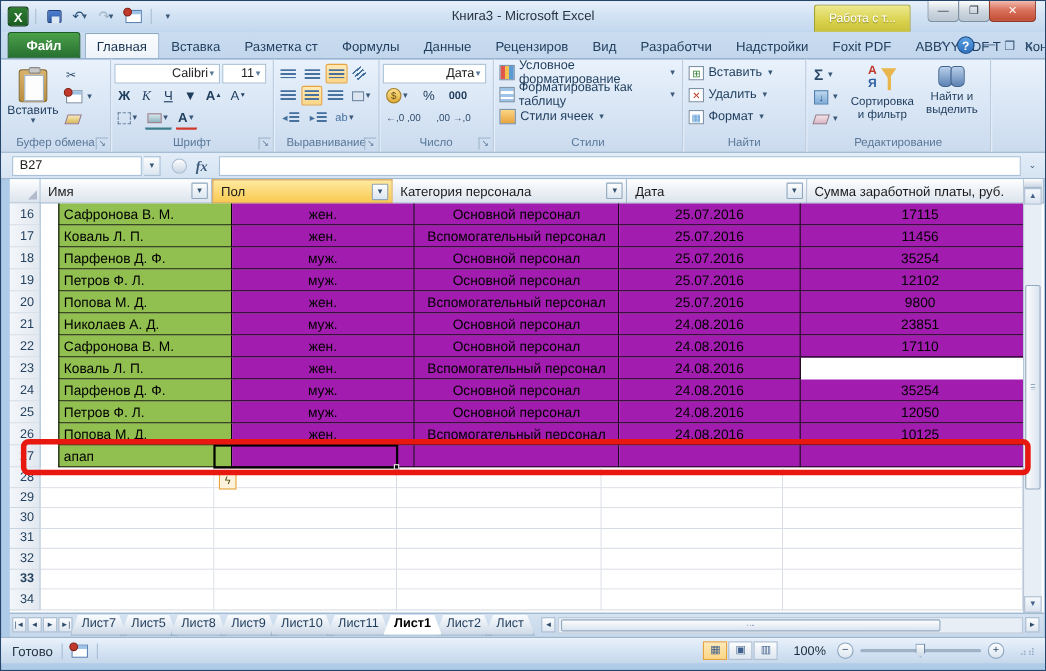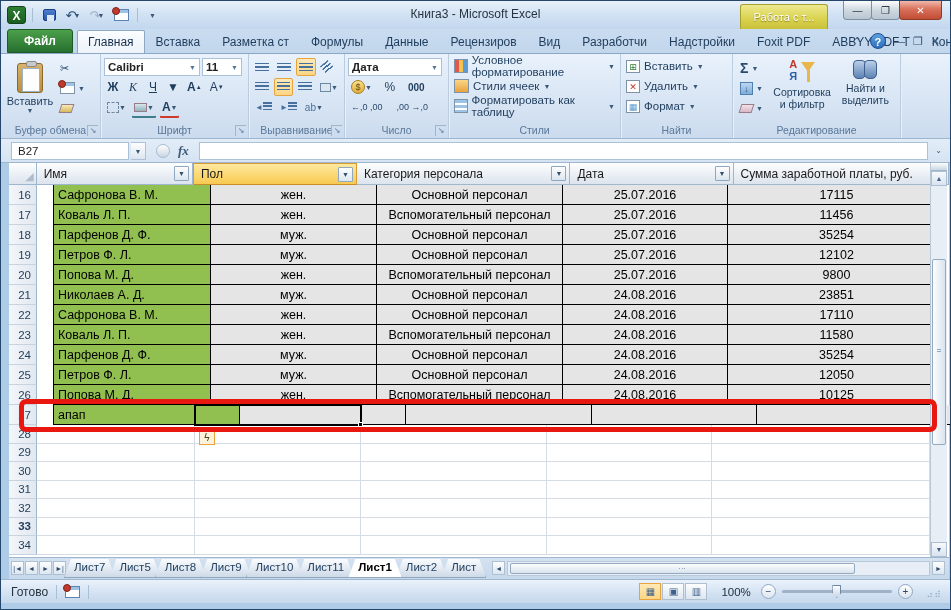--- a/index.html
+++ b/index.html
@@ -51,21 +51,21 @@
     font-size:11px; color:#1E3C5C; border-radius:3px; }
   .clipboard { width:26px; height:30px; background:linear-gradient(#D9B36B,#B98E3F); border:1px solid #8A6A2C; border-radius:3px; position:relative; margin-bottom:2px; }
   .clipboard:before { content:""; position:absolute; left:4px; top:4px; width:16px; height:22px; background:#FDFDFD; border:1px solid #9FB0C0; }
   .clipboard:after { content:""; position:absolute; left:8px; top:-3px; width:9px; height:4px; background:#C8C8C8; border:1px solid #8A8A8A; border-radius:2px; }
   .drop { font-size:7px; color:#3A5878; }
   .smallcol { display:flex; flex-direction:column; gap:2px; padding-top:3px; }
   .sbtn { height:18px; display:flex; align-items:center; gap:2px; padding:0 3px; font-size:11px; color:#2E4A6B; border-radius:2px; border:1px solid transparent; }
   .sbtn .drop { margin-left:1px; }
   .hl { background:linear-gradient(#FDE9B8,#FBD685); border:1px solid #E8A33D !important; }
   .fontrow { display:flex; align-items:center; gap:2px; margin:2px 0; }
-  .combo { background:#fff; border:1px solid #ABC1D8; height:18px; display:flex; align-items:center; justify-content:space-between; padding:0 3px; font-size:11.5px; color:#222;font-weight:bold; }
+  .combo { background:#fff; border:1px solid #ABC1D8; height:18px; display:flex; align-items:center; justify-content:flex-end; padding:0 3px; font-size:11.5px; color:#222; }
   .combo .drop { color:#5A7899; }
   .fbtn { min-width:18px; height:18px; display:flex; align-items:center; justify-content:center; font-size:12px; color:#1E3C5C; border:1px solid transparent; border-radius:2px; padding:0 2px; }
   .ico-lines { width:14px; height:10px; background:repeating-linear-gradient(#46719F 0 1.5px, transparent 1.5px 3.5px); }
   .ico-lines.part { background:repeating-linear-gradient(#46719F 0 1.5px, transparent 1.5px 3.5px); width:11px; }
   .underbar-red { box-shadow:0 3px 0 -1px #D03A2B; }
   .underbar-teal { box-shadow:0 3px 0 -1px #3E7E8C; }
   .coin { width:14px; height:14px; border-radius:50%; background:linear-gradient(#FBE08A,#DFAE3A); border:1px solid #A87E22; font-size:9px; text-align:center; line-height:13px; color:#6A4D12; }
   .mini { font-size:9px; letter-spacing:0; color:#2E4A6B; }
   .stybtn { display:flex; align-items:center; gap:4px; height:20px; font-size:11.5px; color:#1E3C5C; padding:0 2px; }
   .styico { width:15px; height:14px; border:1px solid #7F93A8; background:linear-gradient(#FDFDFD,#D8E2EC); position:relative; }
@@ -104,21 +104,21 @@
   .ghead { height:22px; }
   .hcell { background:linear-gradient(#FDFEFF,#E9EEF4 60%,#DDE4ED); border-right:1px solid #9EB6CE; border-bottom:1px solid #9EB6CE;
     display:flex; align-items:center; justify-content:space-between; padding:0 3px 0 7px; font-size:12px; color:#1A1A1A; }
   .hcell.corner { justify-content:flex-end; align-items:flex-end; padding:0 2px 1px 0; color:#B0BCCB; font-size:11px; }
   .hcell.gold { background:linear-gradient(#FEE9A0,#FBD368 70%,#F8C952); border:1px solid #D89A34; border-bottom:1px solid #C98C2A; }
   .filterbtn { width:15px; height:15px; background:linear-gradient(#FDFDFD,#DCE6F0); border:1px solid #8FA8C0; border-radius:1px;
     font-size:7px; color:#33506E; display:flex; align-items:center; justify-content:center; flex:none; }
   .rowhdr { background:linear-gradient(90deg,#F3F6FA,#E2E8F0); border-right:1px solid #9EB6CE; border-bottom:1px solid #C8D3E0;
     display:flex; align-items:center; justify-content:flex-end; padding-right:5px; font-size:11.5px; color:#24425F; }
   .c { border-right:1px solid #000; border-bottom:1px solid #000; display:flex; align-items:center; justify-content:center;
-    font-size:12.5px; color:#000; overflow:hidden; white-space:nowrap; background:#e5e5e5; }
+    font-size:12.5px; color:#000; overflow:hidden; white-space:nowrap; background:#a21caf; }
   .c.cname { justify-content:flex-start; padding-left:4px; border-left:1px solid #000; }
   .c.green { background:#92C050;margin-left:16px; }
   .e { border-right:1px solid #D6DCE4; border-bottom:1px solid #D6DCE4; background:#fff; }
   .vscroll { position:absolute; left:921px; top:0; width:17px; height:394px; background:#E8EEF5; border-left:1px solid #B9C8D8; }
   .vs-split { height:8px; background:linear-gradient(#FDFDFD,#C9D6E4); border-bottom:1px solid #9FB6CC; }
   .vs-btn { height:15px; background:linear-gradient(#F6F9FC,#D9E3EF); border:1px solid #AEBFD2; font-size:7px; color:#41618A; text-align:center; line-height:14px; }
   .vs-btn.down { position:absolute; bottom:0; left:0; right:0; }
   .vs-thumb { position:absolute; left:1px; right:1px; top:96px; height:186px; background:linear-gradient(90deg,#FDFDFD,#D9E3EF);
     border:1px solid #93A9C0; border-radius:2px; }
   .vs-thumb:after { content:""; position:absolute; left:4px; right:4px; top:50%; height:5px; margin-top:-3px;
@@ -355,27 +355,27 @@
       <div class="dlaunch">↘</div>
     </div>
 
     <div class="rgroup" style="width:172px;">
       <div class="stybtn">
           <span class="styico cf"></span>
           <span>Условное форматирование</span>
           <span class="drop">▼</span>
         </div>
       <div class="stybtn">
+          <span class="styico tbl"></span>
+          <span>Форматировать как таблицу</span>
+          <span class="drop">▼</span>
+        </div>
+      <div class="stybtn">
           <span class="styico cs"></span>
           <span>Стили ячеек</span>
-          <span class="drop">▼</span>
-        </div>
-      <div class="stybtn">
-          <span class="styico tbl"></span>
-          <span>Форматировать как таблицу</span>
           <span class="drop">▼</span>
         </div>
       <div class="glabel">Стили</div>
     </div>
 
     <div class="rgroup" style="width:112px;">
       <div class="stybtn">
           <span class="cellico" style="color:#2E7D32;">⊞</span>
           <span>Вставить</span>
           <span class="drop">▼</span>
@@ -515,21 +515,20 @@
           <div class="c" style="width: 186px; flex: 0 0 auto;">Основной персонал</div>
           <div class="c" style="width: 165px; flex: 0 0 auto;">24.08.2016</div>
           <div class="c" style="width: 218px; flex: 0 0 auto;">17110</div>
         </div>
         <div class="grow" style="height: 20px;">
           <div class="rowhdr" style="width: 28px; flex: 0 0 auto;">23</div>
           <div class="c cname green" style="width: 158px; flex: 0 0 auto;">Коваль Л. П.</div>
           <div class="c" style="width: 166px; flex: 0 0 auto;">жен.</div>
           <div class="c" style="width: 186px; flex: 0 0 auto;">Вспомогательный персонал</div>
           <div class="c" style="width: 165px; flex: 0 0 auto;">24.08.2016</div>
-          <div class="c" style="width: 218px; flex: 0 0 auto;">11580</div>
         </div>
         <div class="grow" style="height: 20px;">
           <div class="rowhdr" style="width: 28px; flex: 0 0 auto;">24</div>
           <div class="c cname green" style="width: 158px; flex: 0 0 auto;">Парфенов Д. Ф.</div>
           <div class="c" style="width: 166px; flex: 0 0 auto;">муж.</div>
           <div class="c" style="width: 186px; flex: 0 0 auto;">Основной персонал</div>
           <div class="c" style="width: 165px; flex: 0 0 auto;">24.08.2016</div>
           <div class="c" style="width: 218px; flex: 0 0 auto;">35254</div>
         </div>
         <div class="grow" style="height: 20px;">
@@ -543,21 +542,21 @@
         <div class="grow" style="height: 20px;">
           <div class="rowhdr" style="width: 28px; flex: 0 0 auto;">26</div>
           <div class="c cname green" style="width: 158px; flex: 0 0 auto;">Попова М. Д.</div>
           <div class="c" style="width: 166px; flex: 0 0 auto;">жен.</div>
           <div class="c" style="width: 186px; flex: 0 0 auto;">Вспомогательный персонал</div>
           <div class="c" style="width: 165px; flex: 0 0 auto;">24.08.2016</div>
           <div class="c" style="width: 218px; flex: 0 0 auto;">10125</div>
         </div>
         <div class="grow" style="height: 20px;">
           <div class="rowhdr" style="width: 28px; flex: 0 0 auto;">27</div>
-          <div class="c cname green" style="width: 187px; flex: 0 0 auto;">апап</div>
+          <div class="c cname green" style="width: 158px; flex: 0 0 auto;">апап</div>
           <div class="c" style="width: 166px; flex: 0 0 auto;"></div>
           <div class="c" style="width: 186px; flex: 0 0 auto;"></div>
           <div class="c" style="width: 165px; flex: 0 0 auto;"></div>
           <div class="c" style="width: 218px; flex: 0 0 auto;"></div>
         </div>
       </div>
     <div>
         <div class="grow" style="height: 18.5px;">
           <div class="rowhdr" style="width: 28px; flex: 0 0 auto;">28</div>
           <div class="e" style="width: 158px; flex: 0 0 auto;"></div>

